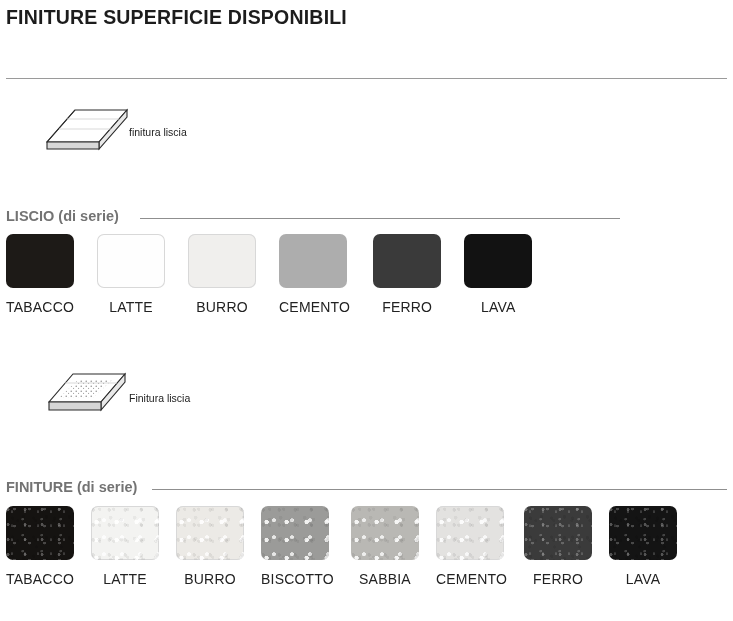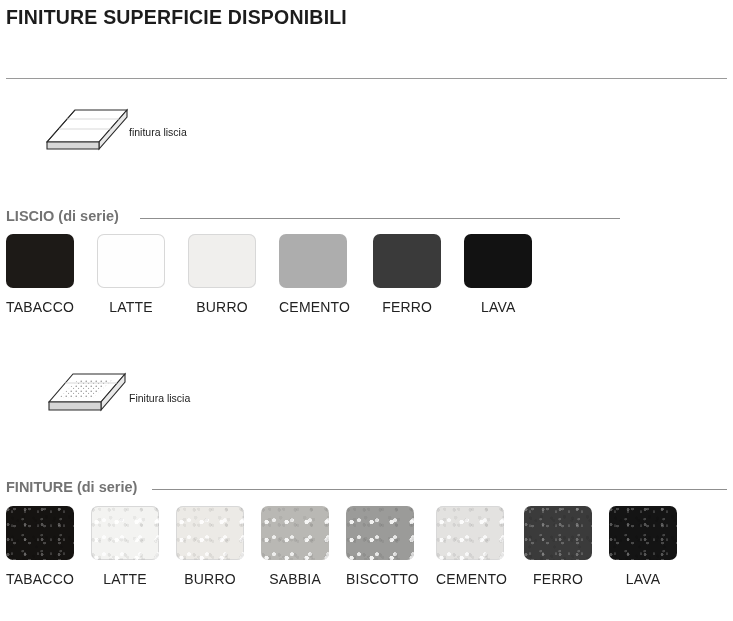--- a/index.html
+++ b/index.html
@@ -235,30 +235,30 @@
         </div>
         <div class="swatch-name">LATTE</div>
       </div>
       <div class="swatch-cell" style="margin-right: 17px;">
         <div class="swatch bordered" style="background: rgb(236, 234, 230);">
           <div class="tex light"></div>
         </div>
         <div class="swatch-name">BURRO</div>
       </div>
       <div class="swatch-cell" style="margin-right: 17px;">
+        <div class="swatch" style="background: rgb(155, 155, 153);">
+          <div class="tex light"></div>
+        </div>
+        <div class="swatch-name">BISCOTTO</div>
+      </div>
+      <div class="swatch-cell" style="margin-right: 17px;">
         <div class="swatch" style="background: rgb(185, 184, 180);">
           <div class="tex light"></div>
         </div>
         <div class="swatch-name">SABBIA</div>
-      </div>
-      <div class="swatch-cell" style="margin-right: 17px;">
-        <div class="swatch" style="background: rgb(155, 155, 153);">
-          <div class="tex light"></div>
-        </div>
-        <div class="swatch-name">BISCOTTO</div>
       </div>
       <div class="swatch-cell" style="margin-right: 17px;">
         <div class="swatch bordered" style="background: rgb(227, 226, 224);">
           <div class="tex light"></div>
         </div>
         <div class="swatch-name">CEMENTO</div>
       </div>
       <div class="swatch-cell" style="margin-right: 17px;">
         <div class="swatch" style="background: rgb(59, 59, 59);">
           <div class="tex dark"></div>

